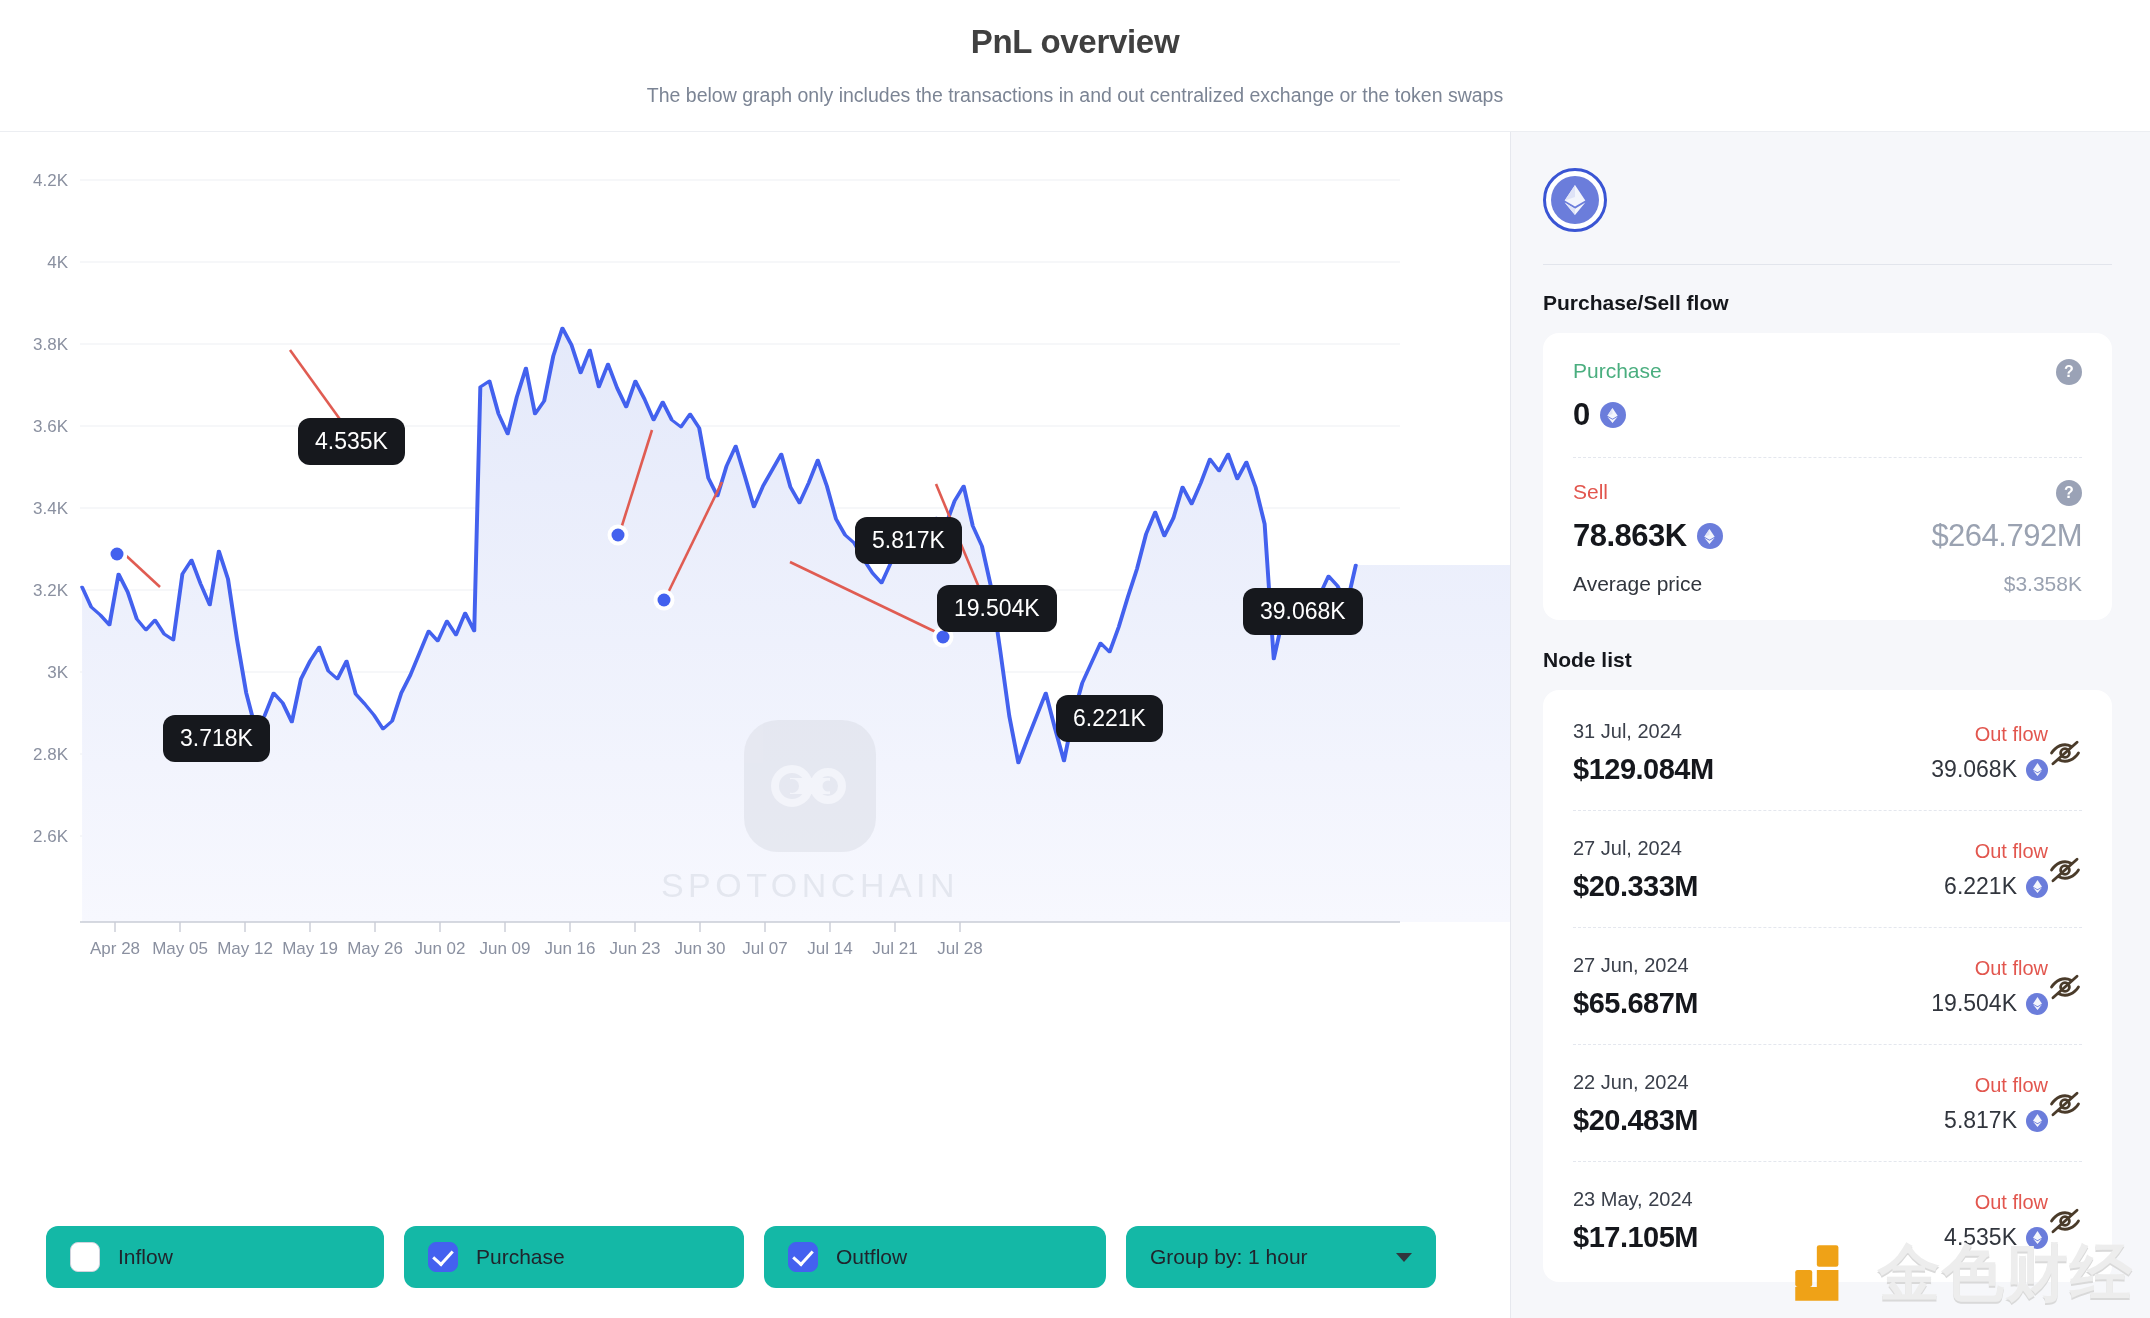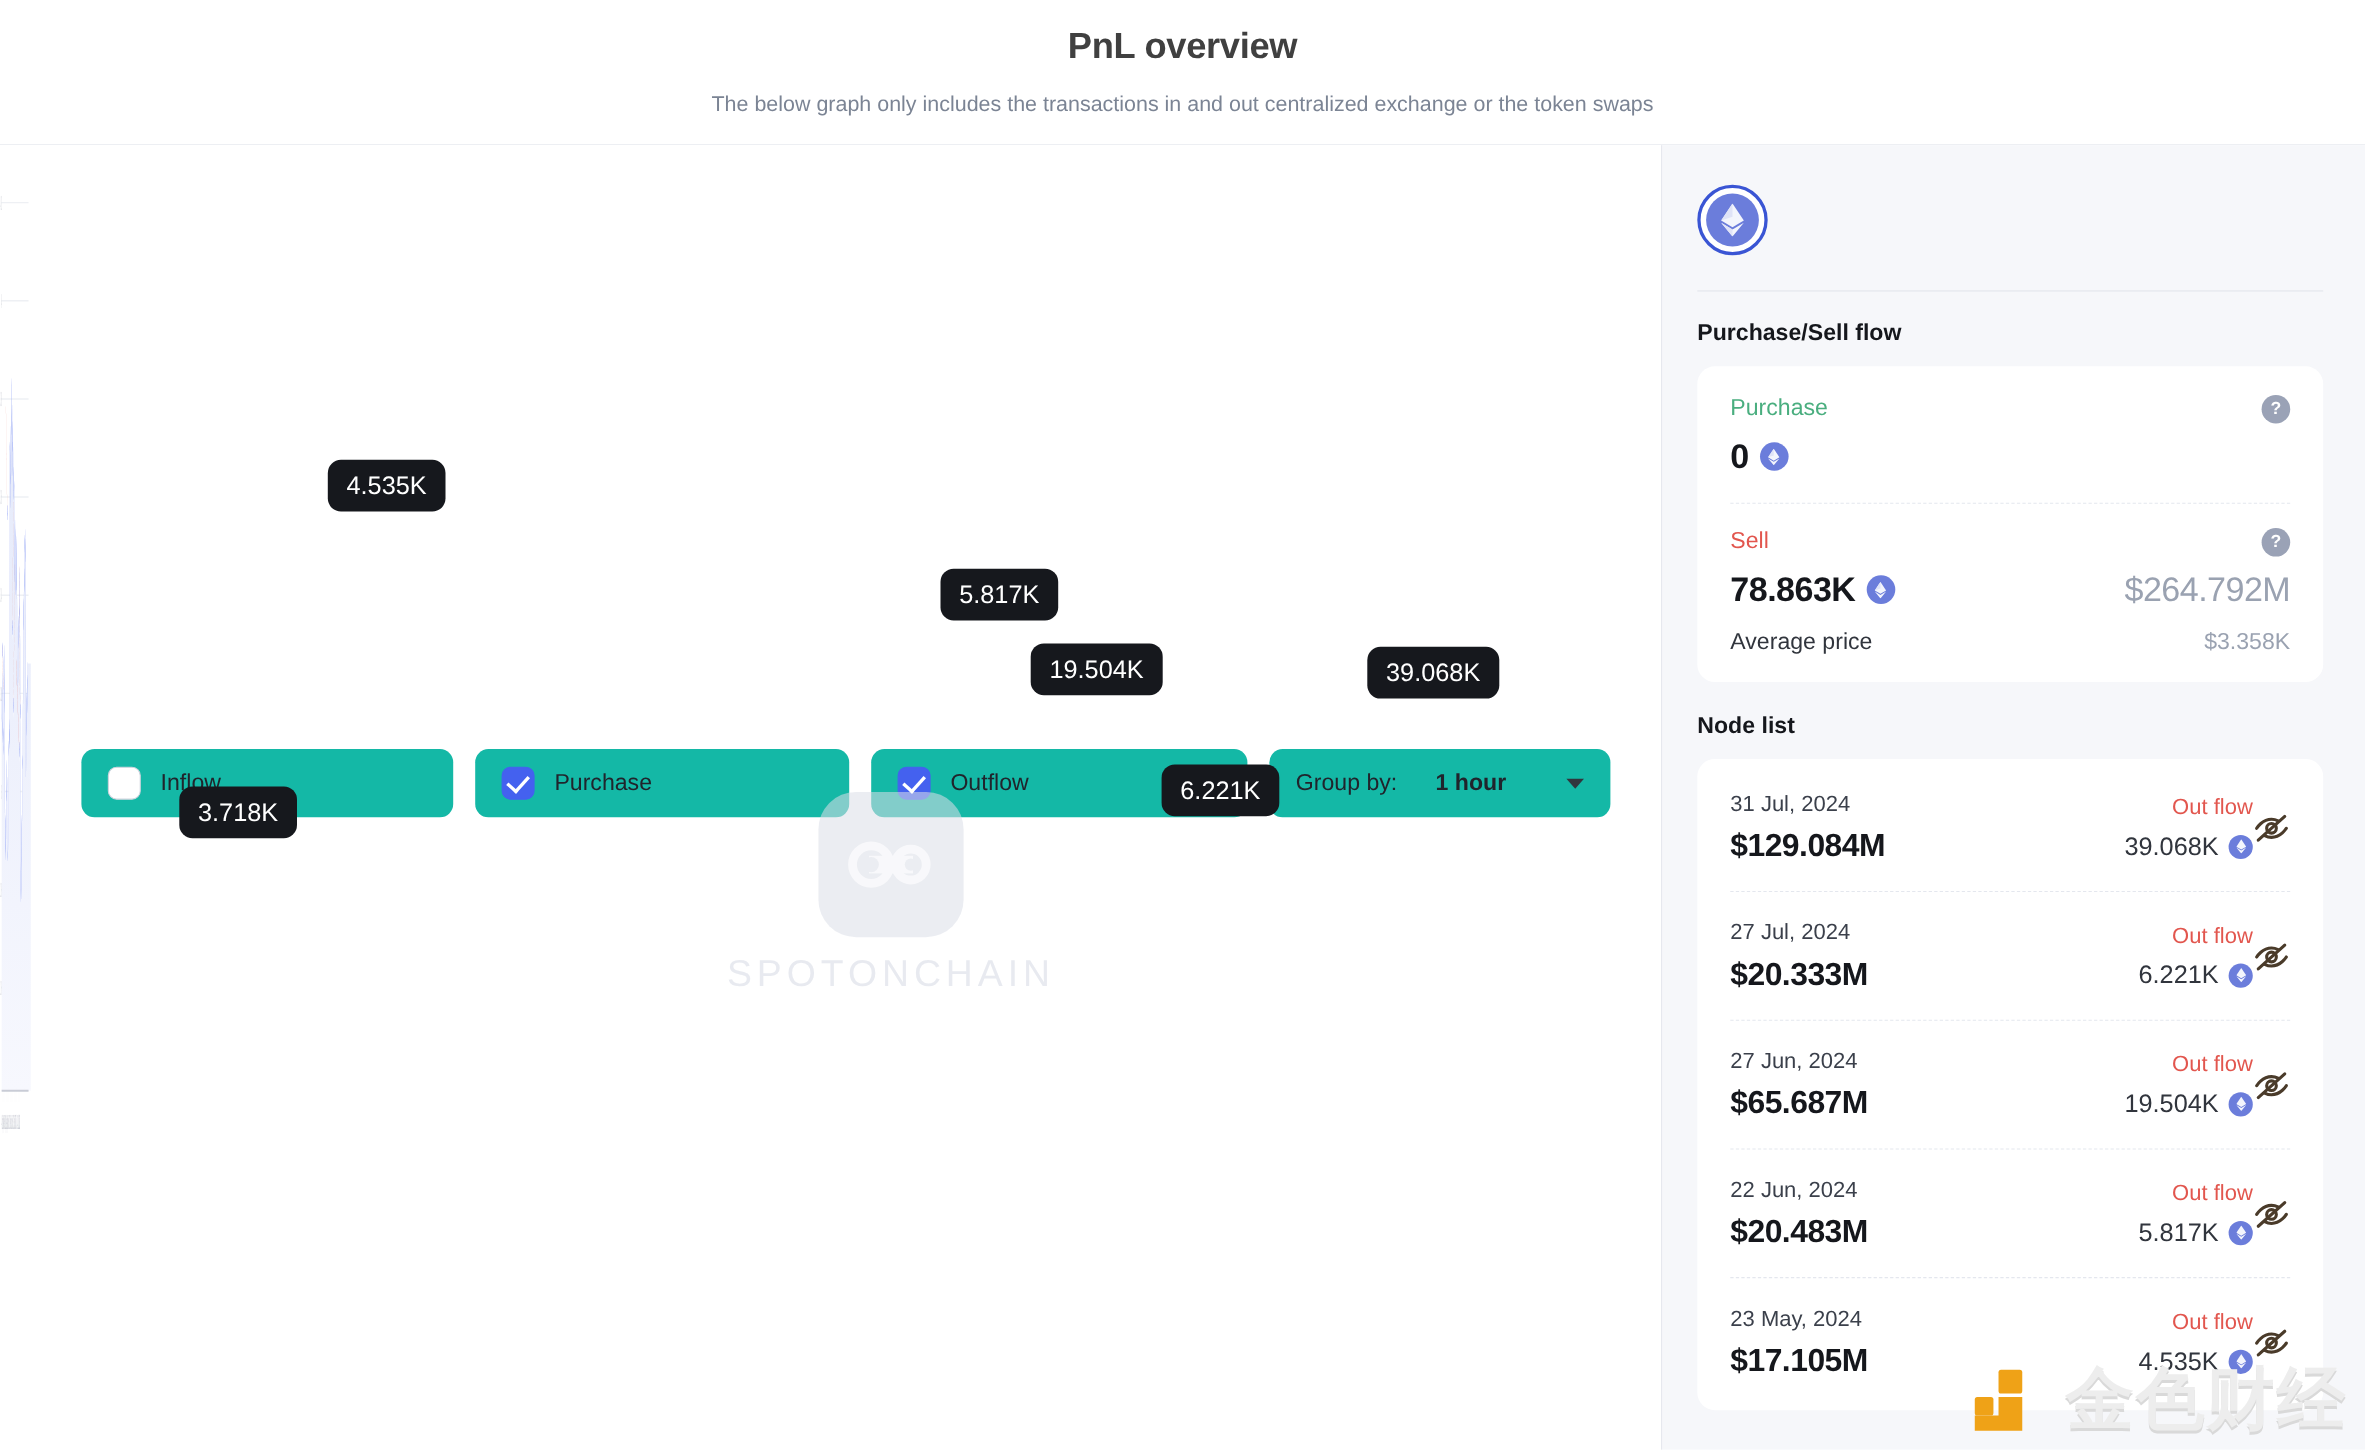--- a/index.html
+++ b/index.html
@@ -25,21 +25,21 @@
   }
   .header .sub { font-size: 19.5px; color: #7b8494; font-weight: 400; }
 
   
   .body { flex: 1 1 auto; display: flex; min-height: 0; }
 
   
   .left {
     width: 1510px; flex: 0 0 1510px;
     position: relative; background: #fff;
-    display: flex; 
+    display: flex; flex-direction: column;
   }
   .chartwrap { position: relative; flex: 1 1 auto; }
   .chartsvg { position: absolute; inset: 0; width: 100%; height: 100%; display:block; }
 
   
   .watermark {
     position: absolute; left: 660px; top: 588px;
     width: 300px; pointer-events: none;
     display: flex; flex-direction: column; align-items: center;
     opacity: .55;
@@ -83,21 +83,21 @@
   .box.on {
     background: #4461ef; border-color: #4461ef;
     display: flex; align-items: center; justify-content: center;
   }
   .box.on::after {
     content: ""; width: 9px; height: 16px; margin-top: -3px;
     border: solid #fff; border-width: 0 3px 3px 0;
     transform: rotate(42deg);
   }
   .gb-label { color: #20242c; }
-  .gb-label b { font-weight: 700; margin-left: 29px; }
+  .gb-label b { font-weight: 400; }
   .caret {
     width: 0; height: 0; border-left: 8px solid transparent;
     border-right: 8px solid transparent; border-top: 9px solid #31353d;
   }
 
   
   .right {
     flex: 1 1 auto; background: #f6f7fa;
     border-left: 1px solid #e6e8ee;
     padding: 36px 38px 0 32px;

